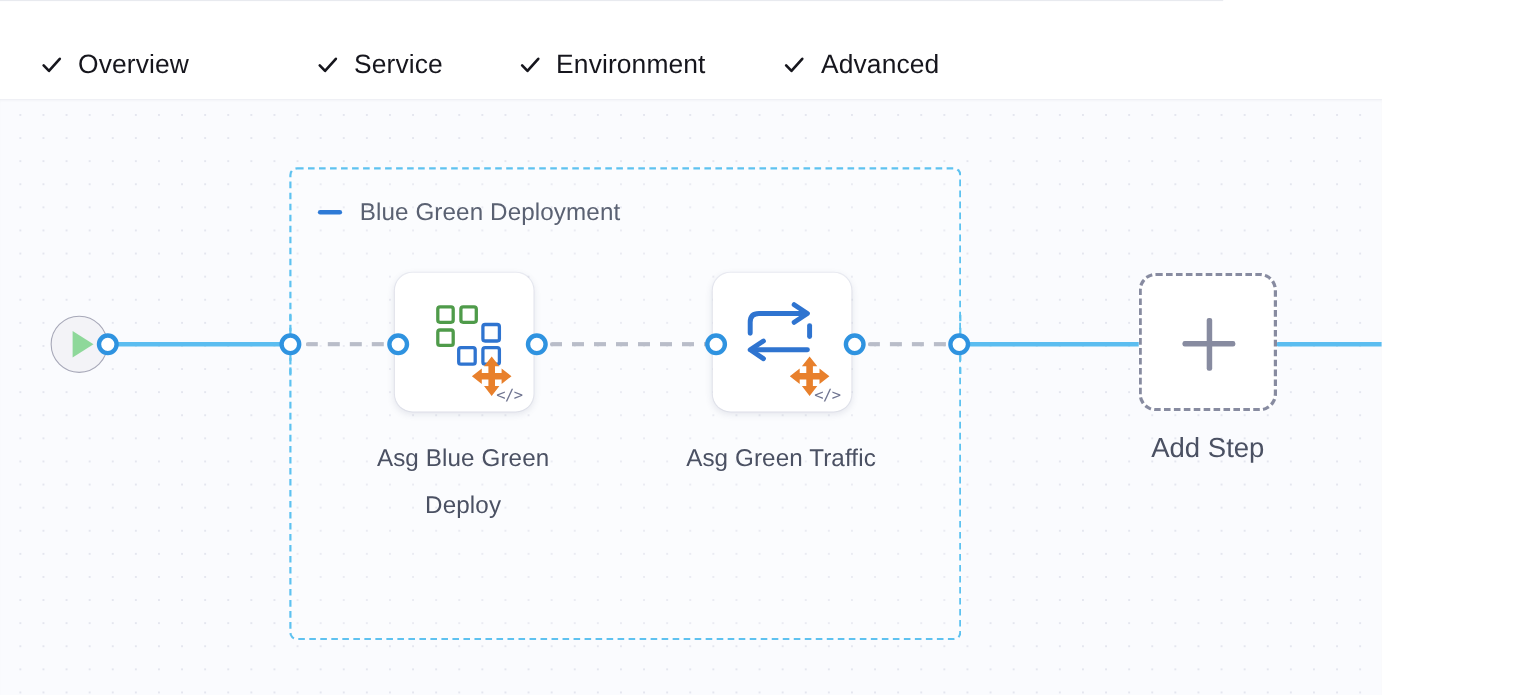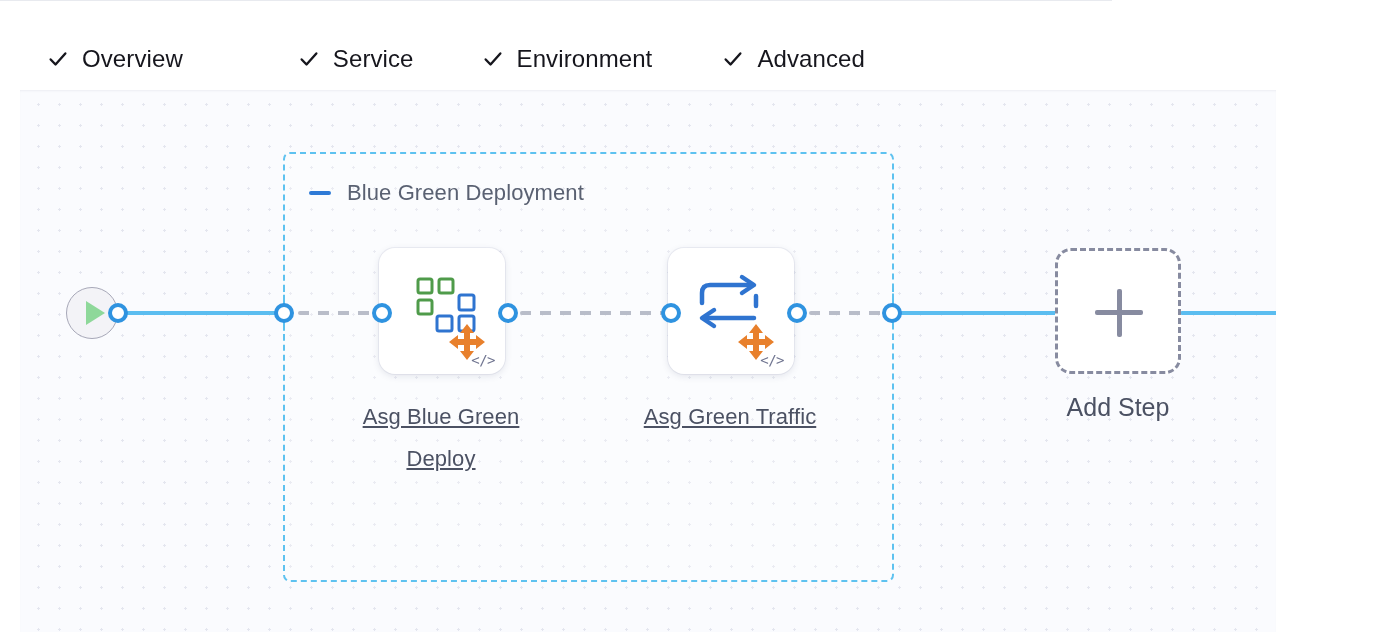--- a/index.html
+++ b/index.html
@@ -21,21 +21,21 @@
   
   .tabbar {
     position: absolute;
     top: 0; left: 0;
     width: 1112px;
     height: 90px;
     background: #ffffff;
     border-top: 1px solid #e8eaef;
     display: flex;
     align-items: flex-start;
-    padding-left: 47px;
+    padding-left: 36px;
     padding-top: 26px;
     z-index: 5;
   }
 
   .tab {
     display: flex;
     align-items: center;
     gap: 13px;
     height: 64px;
     position: relative;
@@ -78,21 +78,20 @@
     position: absolute;
     top: 90px; left: 0;
     width: 1256px;
     height: 542px;
     background-color: #fafbfe;
     background-image: radial-gradient(circle, #e4e6ef 1.1px, rgba(0,0,0,0) 1.2px);
     background-size: 21px 21px;
     background-position: 8px 4px;
     overflow: hidden;
     box-shadow: inset 0 2px 3px -2px rgba(30,40,70,0.13);
-    margin-left: 20px;
   }
 
   
   .group-box {
     position: absolute;
     left: 263px;
     top: 62px;       
     width: 611px;
     height: 430px;
     border: 2px dashed #5ec2f0;
@@ -227,21 +226,20 @@
 
   .step-label {
     position: absolute;
     top: 306px;   
     width: 230px;
     text-align: center;
     font-size: 22px;
     line-height: 42px;
     color: #4b5163;
     letter-spacing: 0.1px;
-    text-decoration: underline;
   }
   .step-label.l1 { left: 306px; }
   .step-label.l2 { left: 595px; }
 
   
   .add-step {
     position: absolute;
     left: 1035px;
     top: 158px;
     width: 126px;

